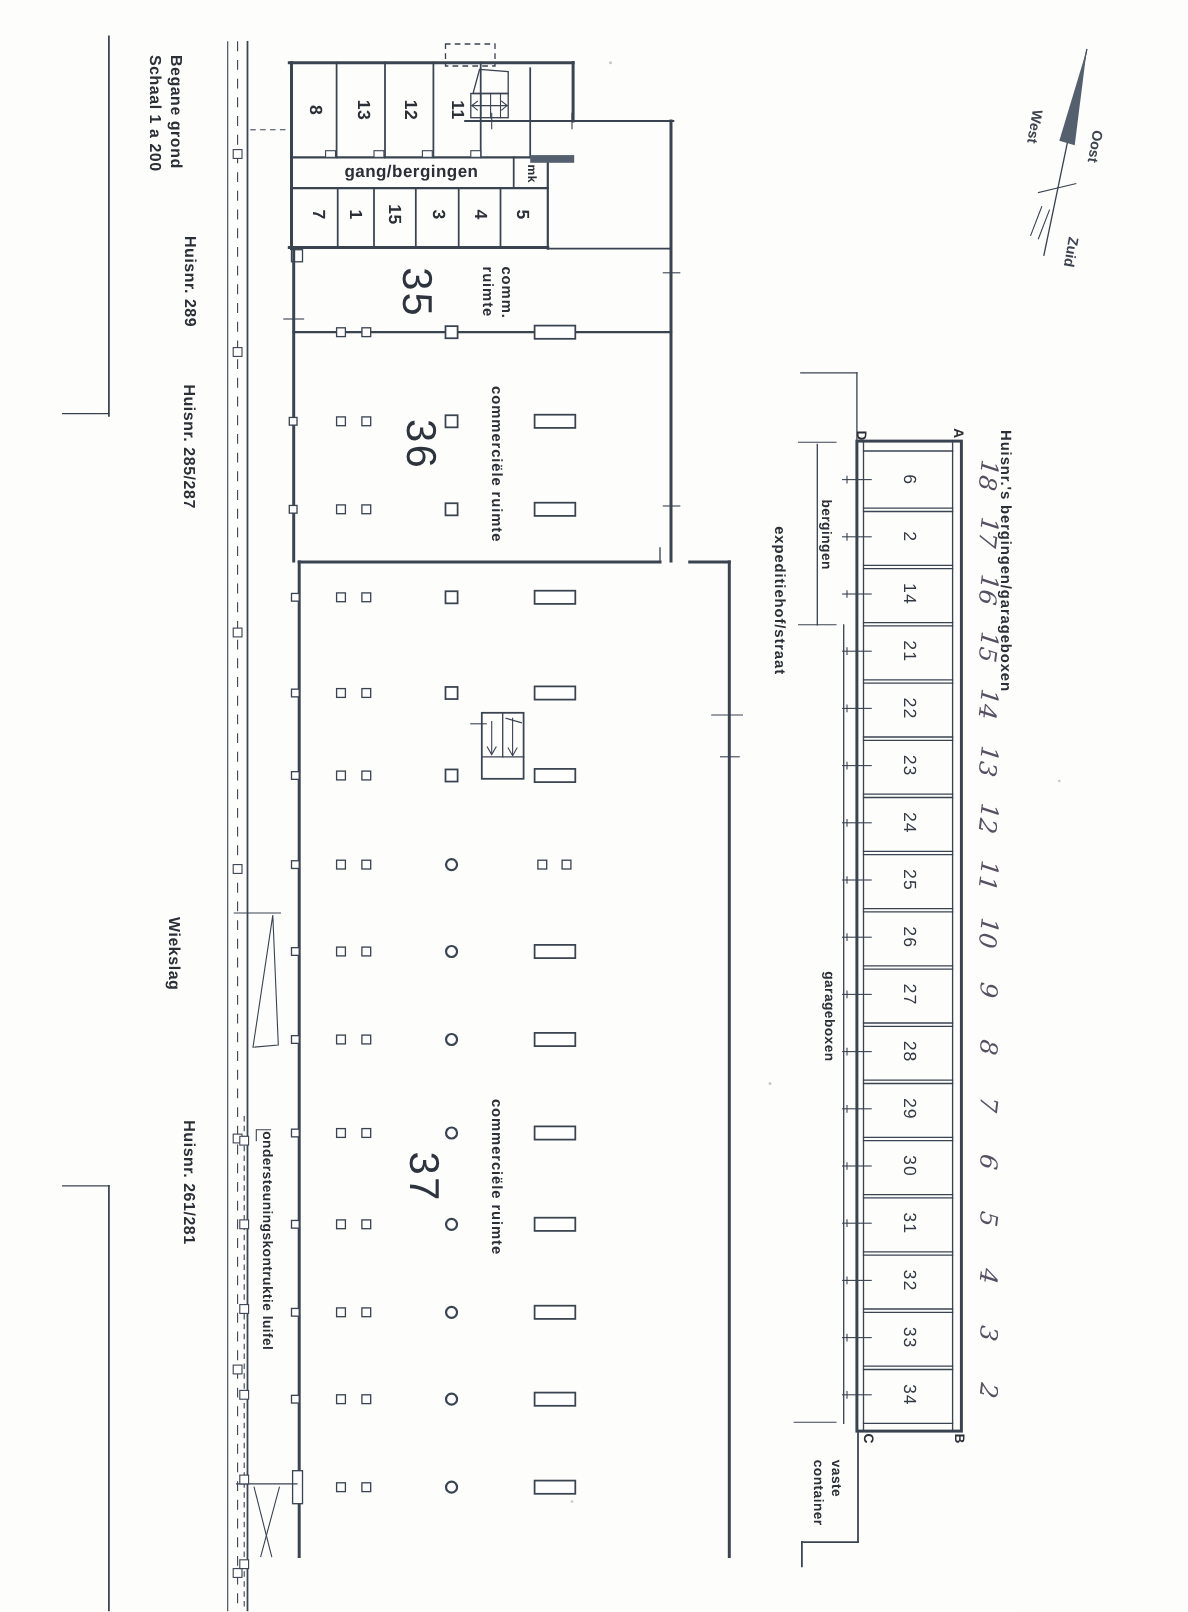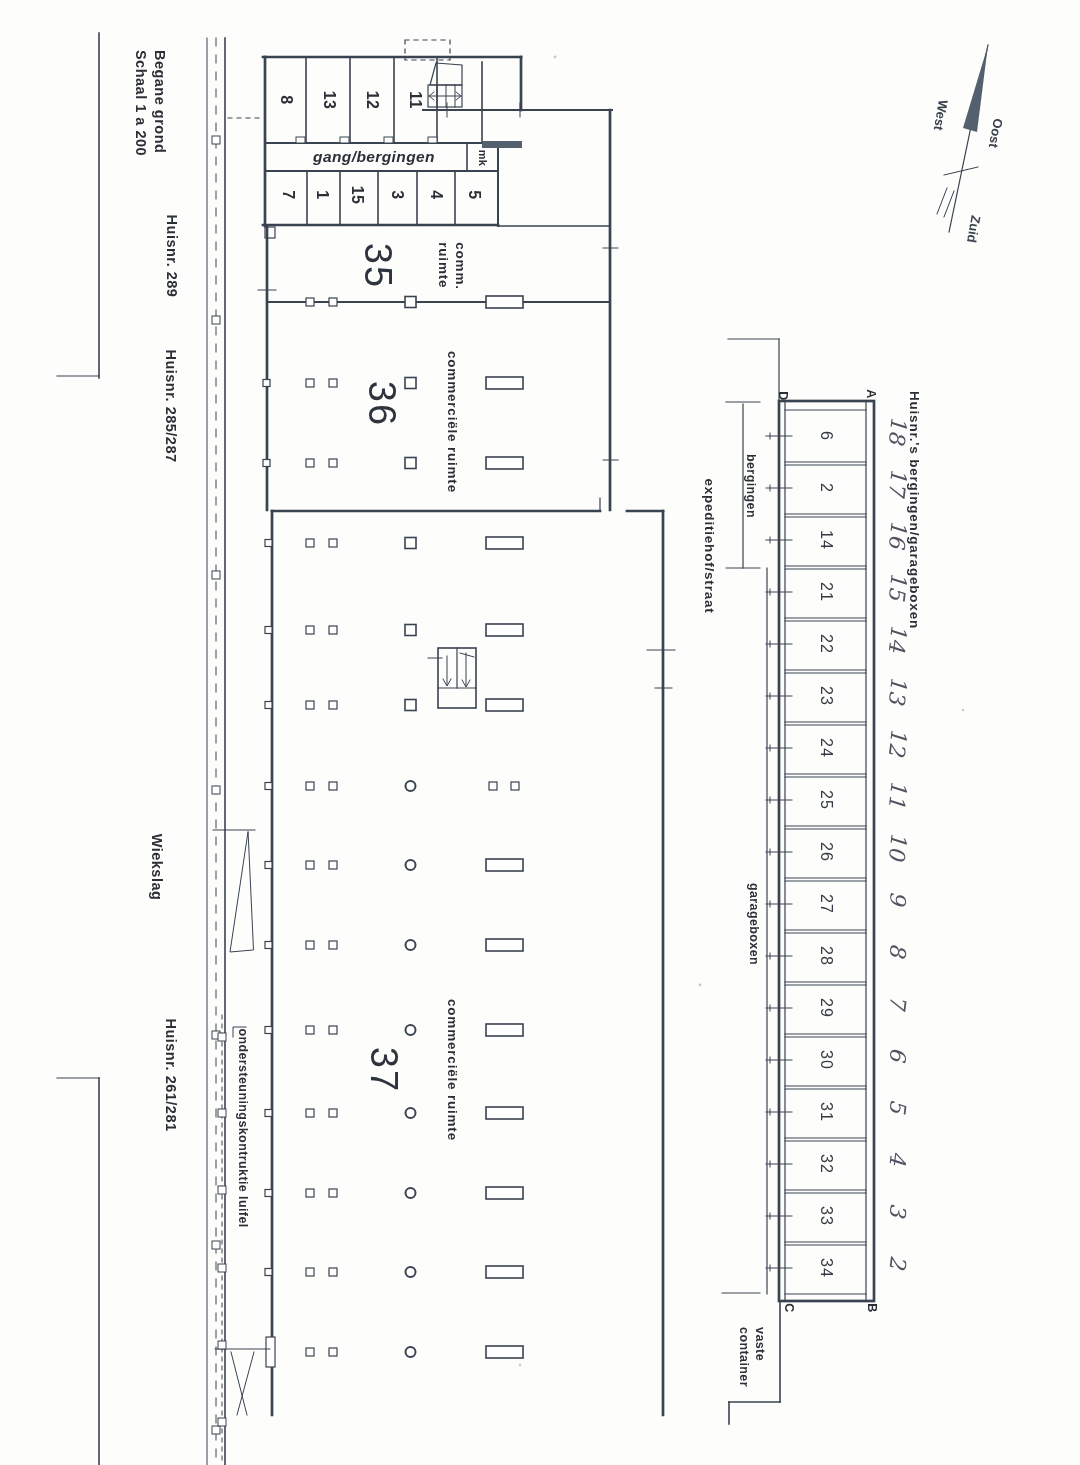--- a/index.html
+++ b/index.html
@@ -13,21 +13,21 @@
   #plan .w16{stroke-width:1.6}
   #plan .w12{stroke-width:1.2}
   #plan .w1{stroke-width:1}
   #plan .d{stroke-dasharray:8 9}
   #plan .d2{stroke-dasharray:4 5}
   #plan .wf{fill:#ffffff}
   #plan .f{fill:#55606e;stroke:none}
   #plan .noise{fill:#c9c9c4;stroke:none}
   .t{position:absolute;color:#2b2f36;white-space:pre;line-height:1.28;text-align:left;
      transform:translate(-50%,-50%) rotate(90deg);}
-  .hz{transform:translate(-50%,-50%);font-style:italic;}
+  .hz{transform:translate(-50%,-50%);}
   .b{font-weight:700;letter-spacing:.4px;}
   .s11{font-size:11px}
   .s12{font-size:12.5px}
   .s13{font-size:13.5px;letter-spacing:.8px}
   .s14{font-size:14.5px;letter-spacing:.5px}
   .s15{font-size:15.5px}
   .s16{font-size:16px}
   .big{font-size:38px;letter-spacing:2px;color:#2e343d;font-weight:400;}
   .boxn{font-size:16px;color:#343a44;font-weight:400;letter-spacing:1px;}
   .hand{font-family:"DejaVu Serif",serif;font-style:italic;font-size:22px;color:#575061;

